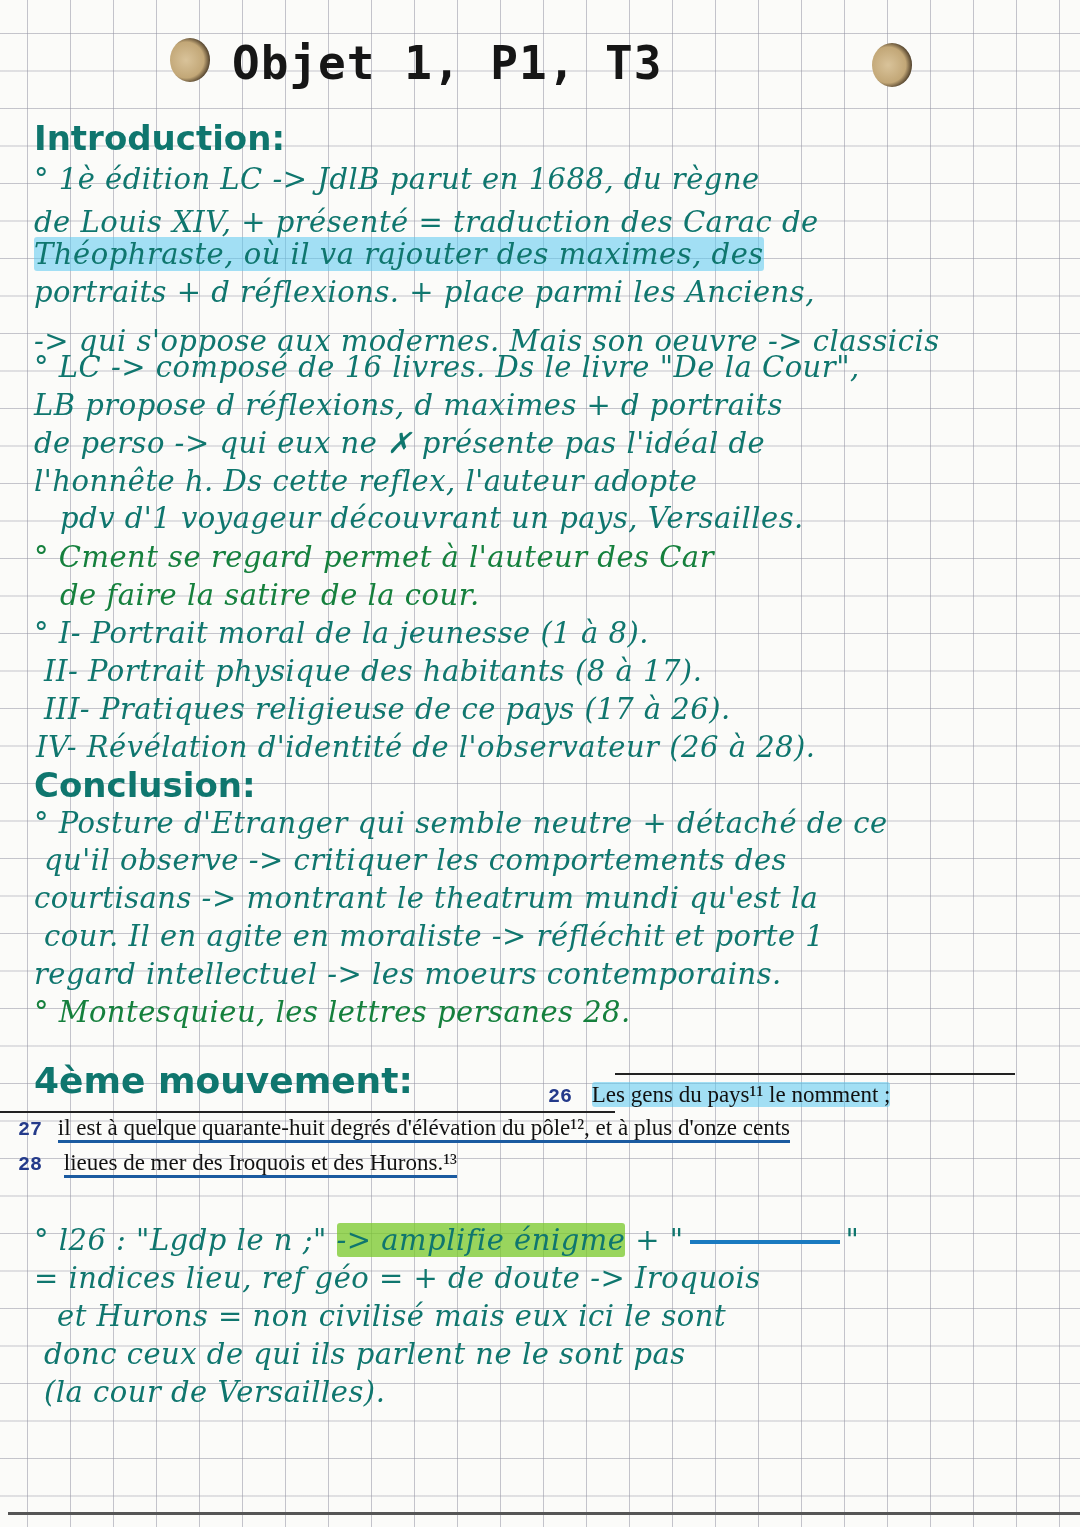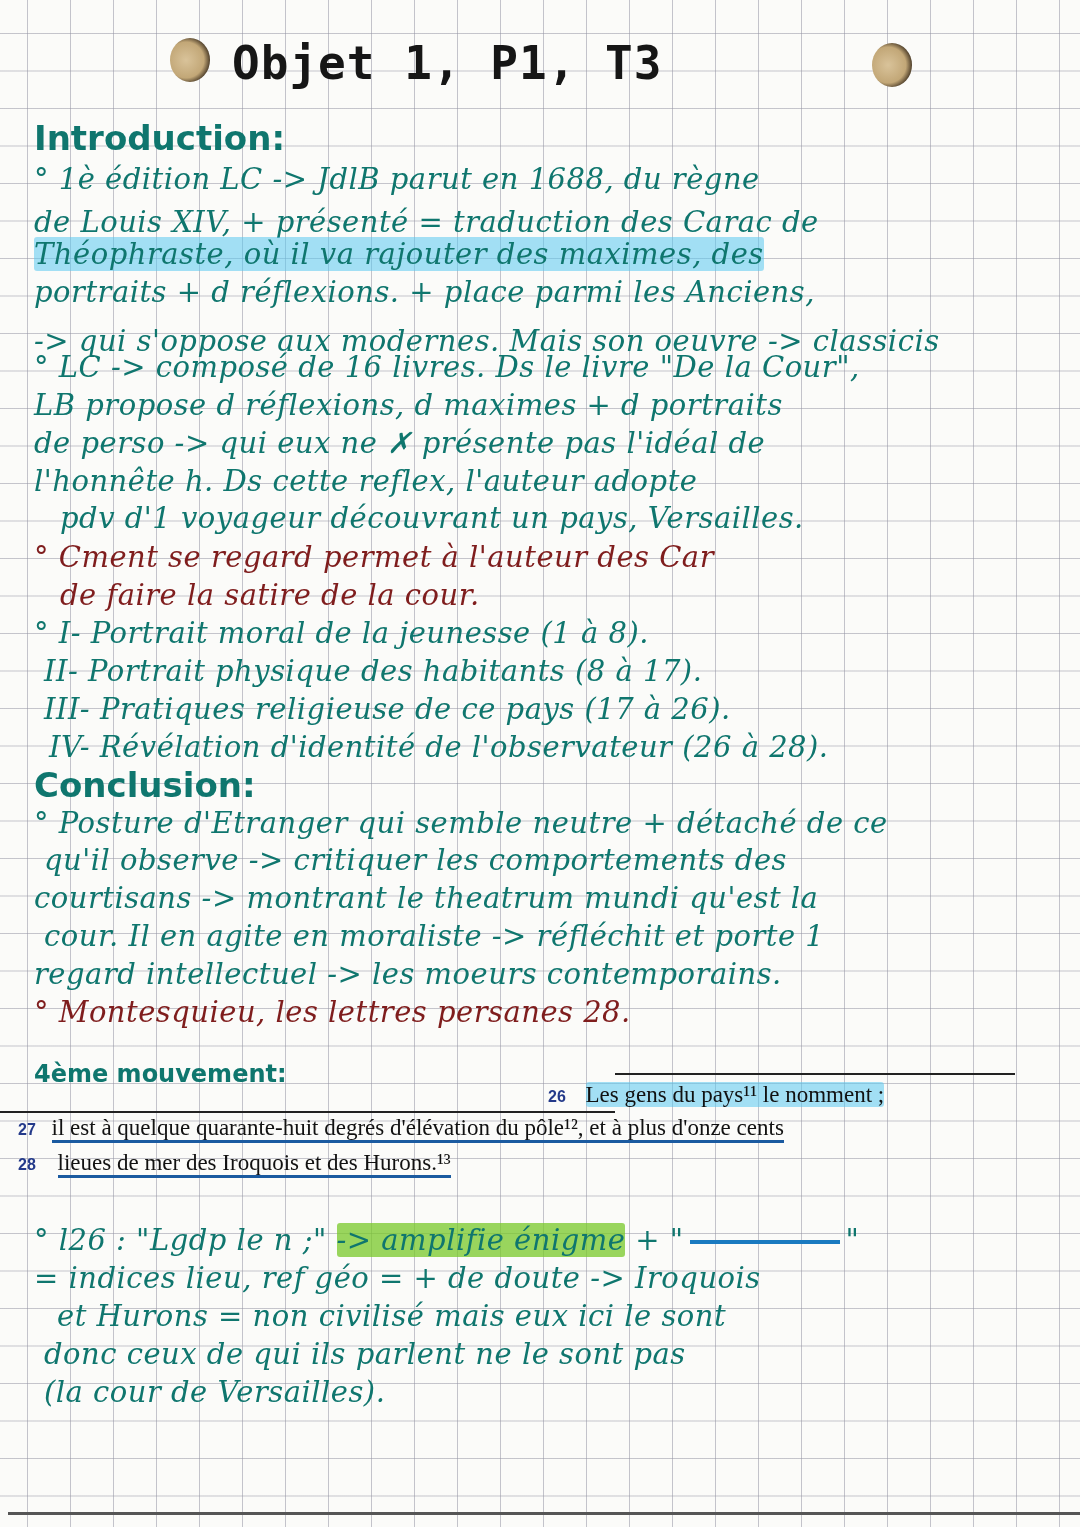--- a/index.html
+++ b/index.html
@@ -25,29 +25,29 @@
     }
     .line {
       position: absolute; left: 34px; white-space: nowrap; font-size: 29px;
       color: #0f766e; letter-spacing: 0.5px;
       font-family: "DejaVu Serif", serif; font-style: italic;
     }
     .heading {
       position: absolute; left: 34px; font-size: 34px; font-weight: bold;
       color: #0f766e; font-family: "DejaVu Sans", sans-serif;
     }
-    .red { color: #7f1d1d; }
+    .red { color: #15803d; }
     .hl { background: rgba(90,200,240,0.55); border-radius: 3px; }
     .hl-green { background: rgba(120,200,40,0.75); border-radius: 3px; }
     .quote {
       position: absolute; font-family: "Liberation Serif", serif; color: #111;
       font-size: 23px; white-space: nowrap;
     }
     .quote .num {
-      font-family: Liberation Sans, sans-serif; font-weight: bold; color: #243a8a; font-size: 16px;
+      font-family: Liberation Mono, monospace; font-weight: bold; color: #243a8a; font-size: 20px;
     }
     .underline { border-bottom: 3px solid #1a5aa0; }
     .rule { position: absolute; height: 2px; background: #222; }
     .blank-line {
       display: inline-block; width: 150px; height: 4px; background: #1a7ac0;
       vertical-align: middle; margin: 0 6px;
     }
     .bottom-edge { position: absolute; left: 8px; right: 0; bottom: 12px; height: 3px; background: #555; }
   </style>
 </head>
@@ -82,36 +82,36 @@
 <div class="line" style="top:654px; left:44px;">
   <span>II-</span>
   <span>Portrait physique des habitants</span>
   <span>(8 à 17).</span>
 </div>
 <div class="line" style="top:692px; left:44px;">
   <span>III-</span>
   <span>Pratiques religieuse de ce pays</span>
   <span>(17 à 26).</span>
 </div>
-<div class="line" style="top:730px; left:49px;">
+<div class="line" style="top:730px; left:36px;">
   <span>IV-</span>
   <span>Révélation d'identité de l'observateur</span>
   <span>(26 à 28).</span>
 </div>
 
 <div class="heading" style="top:765px;">Conclusion:</div>
 
 <div class="line" style="top:806px;">° Posture d'Etranger qui semble neutre + détaché de ce</div>
 <div class="line" style="top:843px; left:44px;">qu'il observe -&gt; critiquer les comportements des</div>
 <div class="line" style="top:881px;">courtisans -&gt; montrant le theatrum mundi qu'est la</div>
 <div class="line" style="top:919px; left:44px;">cour. Il en agite en moraliste -&gt; réfléchit et porte 1</div>
 <div class="line" style="top:957px;">regard intellectuel -&gt; les moeurs contemporains.</div>
 <div class="line red" style="top:995px;">° Montesquieu, les lettres persanes 28.</div>
 
-<div class="heading" style="top:1060px; font-size:24px;">4ème mouvement:</div>
+<div class="heading" style="top:1060px; font-size:36px;">4ème mouvement:</div>
 
 <div class="rule" style="left:615px; top:1073px; width:400px;"></div>
 <div class="quote" style="left:548px; top:1082px;">
   <span class="num">26</span>
   <span style="margin-left:14px;" class="hl">Les gens du pays¹¹ le nomment ;</span>
 </div>
 <div class="rule" style="left:0; top:1111px; width:615px;"></div>
 <div class="quote" style="left:18px; top:1115px;">
   <span class="num">27</span>
   <span style="margin-left:10px;" class="underline">il est à quelque quarante-huit degrés d'élévation du pôle¹², et à plus d'onze cents</span>

